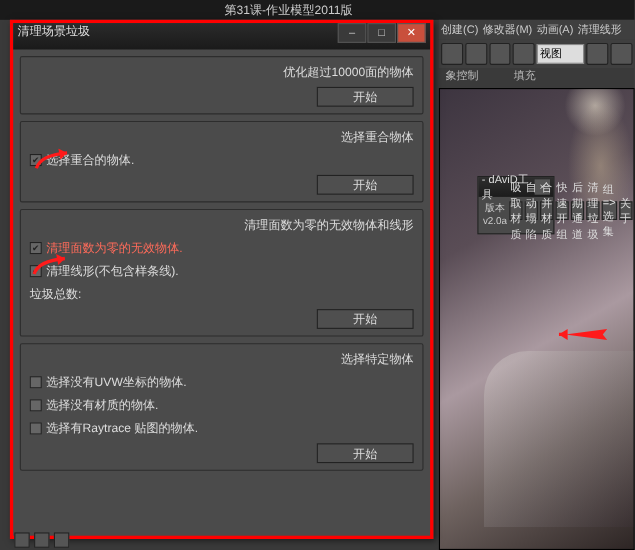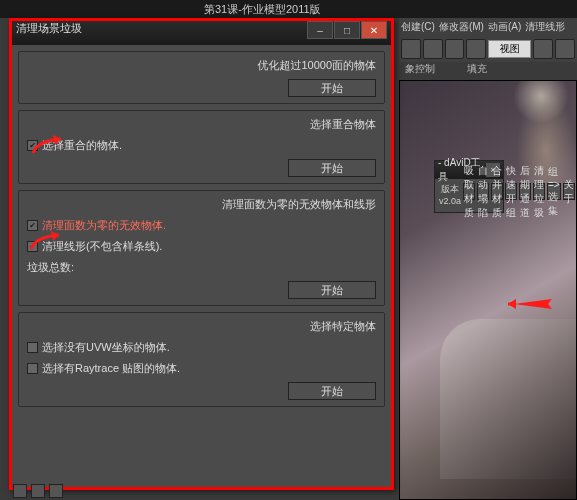--- a/index.html
+++ b/index.html
@@ -9,21 +9,21 @@
 .app-titlebar { position: absolute; top: 0; left: 0; right: 0; height: 18px; background: #1a1a1a; display: flex; align-items: center; padding: 0 4px; }
 .app-title { color: #ccc; font-size: 11px; margin-left: 200px; white-space: nowrap; }
 
 
 .menubar { position: absolute; top: 18px; left: 399px; right: 0; height: 18px; background: #3f3f3f; display: flex; align-items: center; padding: 0 2px; gap: 4px; }
 .menubar span { color: #ccc; font-size: 10px; white-space: nowrap; }
 
 
 .toolbar { position: absolute; top: 36px; left: 399px; right: 0; height: 26px; background: #3f3f3f; display: flex; align-items: center; gap: 2px; padding: 0 2px; }
 .tool-ic { width: 20px; height: 20px; background: #555; border: 1px solid #222; border-radius: 2px; }
-.view-sel { width: 44px; height: 18px; background: #ddd; font-size: 10px; display: flex; align-items: center; padding: 4px 2px; border: 1px solid #888; justify-content: center; }
+.view-sel { width: 44px; height: 18px; background: #ddd; font-size: 10px; display: flex; align-items: center; padding: 4px 2px; border: 1px solid #888; }
 
 
 .sublabels { position: absolute; top: 62px; left: 399px; right: 0; height: 16px; display: flex; gap: 32px; padding: 0 6px; }
 .sublabels span { color: #bbb; font-size: 10px; }
 
 
 .dialog { position: absolute; top: 18px; left: 9px; width: 385px; height: 472px; background: #4b4b4b; border: 3px solid #ff0000; box-shadow: 2px 2px 6px rgba(0,0,0,.5); }
 .dlg-titlebar { height: 24px; background: linear-gradient(#2b2b2b,#1a1a1a); display: flex; align-items: flex-start; padding: 0 4px; }
 .dlg-title { color: #ddd; font-size: 11px; flex: 1; }
 .wbtn { width: 26px; height: 18px; background: #3a3a3a; border: 1px solid #555; margin-left: 1px; display: flex; align-items: center; justify-content: center; color: #ccc; font-size: 10px; }
@@ -190,20 +190,24 @@
     </div>
 
     <div class="group">
       <div class="group-title">选择特定物体</div>
       <div class="chk-row">
         <span class="chk"></span>
         <span class="chk-label">选择没有UVW坐标的物体.</span>
       </div>
       <div class="chk-row">
         <span class="chk"></span>
+        <span class="chk-label">选择没有材质的物体.</span>
+      </div>
+      <div class="chk-row">
+        <span class="chk"></span>
         <span class="chk-label">选择有Raytrace 贴图的物体.</span>
       </div>
       <div class="start-row">
           <div class="btn">开始</div>
         </div>
     </div>
 
   </div>
 </div>
 

